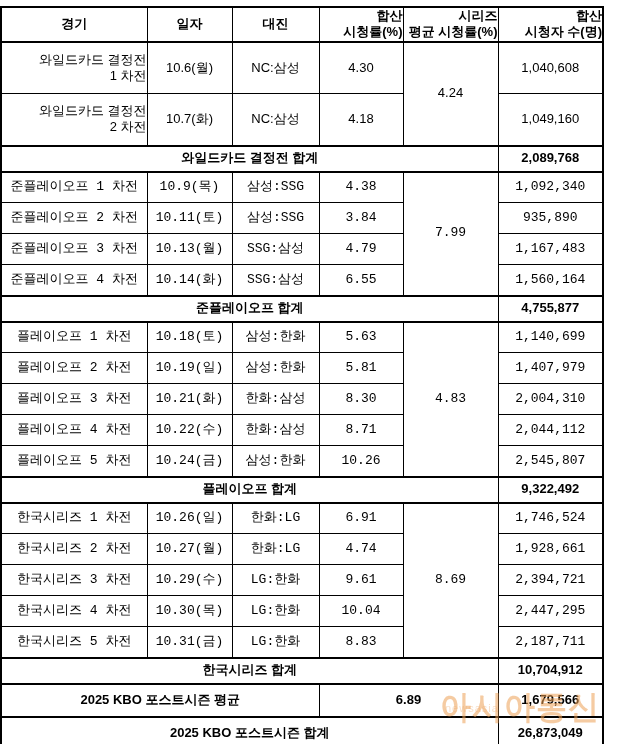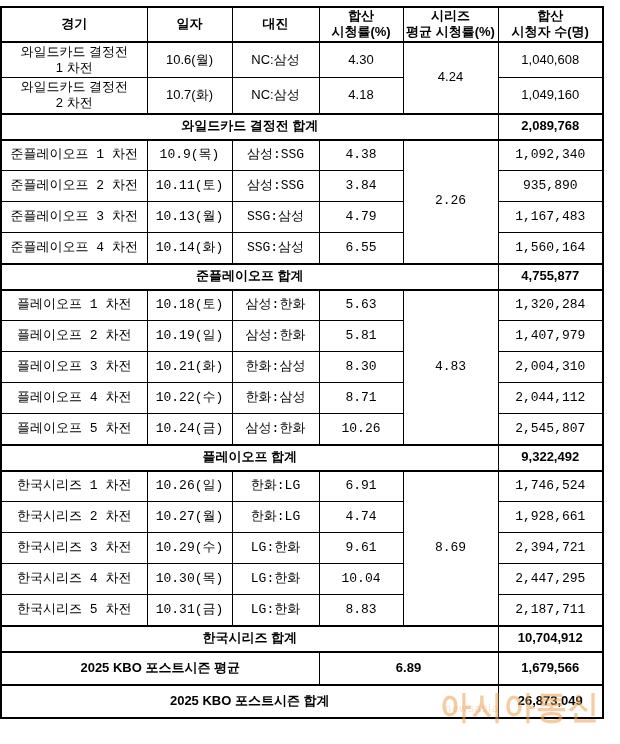--- a/index.html
+++ b/index.html
@@ -28,21 +28,21 @@
     border: 1px solid #000;
     padding: 0;
     font-size: 13px;
     color: #000;
     text-align: center;
     vertical-align: middle;
     line-height: 1.25;
     overflow: hidden;
   }
   tr.r-hdr  { height: 30px; }
-  tr.r-tall { height: 36px; }
+  tr.r-tall { height: 52px; }
   tr.r-std  { height: 31px; font-family: Liberation Mono, monospace; }
   tr.r-tot  { height: 26px; padding-left: 36px; }
   tr.r-sum  { height: 33px; }
   tr.r-hdr td {
     font-weight: bold;
     border-bottom: 2px solid #000;
   }
   tr.r-tot td {
     font-weight: bold;
     border-top: 2px solid #000;
@@ -50,21 +50,21 @@
   }
   tr.r-sum td {
     font-weight: bold;
     border-top: 2px solid #000;
     border-bottom: 2px solid #000;
   }
   td.viewers {
     text-align: right;
     padding-right: 8px;
   }
-  td.game div, td.hdr2 div { margin: 0; }
+  td.game div, td.hdr2 div { margin: 0; text-align: right; }
   .watermark {
     position: absolute;
     left: 440px;
     top: 686px;
     width: 185px;
     height: 56px;
     pointer-events: none;
     z-index: 5;
   }
   .wm-main {
@@ -144,21 +144,21 @@
   <tr class="r-tot">
     <td colspan="5">와일드카드 결정전 합계</td>
     <td class="viewers">2,089,768</td>
   </tr>
 
   <tr class="r-std">
     <td>준플레이오프 1 차전</td>
     <td>10.9(목)</td>
     <td>삼성:SSG</td>
     <td>4.38</td>
-    <td rowspan="4">2.26</td>
+    <td rowspan="4">7.99</td>
     <td class="viewers">1,092,340</td>
   </tr>
   <tr class="r-std">
     <td>준플레이오프 2 차전</td>
     <td>10.11(토)</td>
     <td>삼성:SSG</td>
     <td>3.84</td>
     <td class="viewers">935,890</td>
   </tr>
   <tr class="r-std">
@@ -179,21 +179,21 @@
     <td colspan="5">준플레이오프 합계</td>
     <td class="viewers">4,755,877</td>
   </tr>
 
   <tr class="r-std">
     <td>플레이오프 1 차전</td>
     <td>10.18(토)</td>
     <td>삼성:한화</td>
     <td>5.63</td>
     <td rowspan="5">4.83</td>
-    <td class="viewers">1,320,284</td>
+    <td class="viewers">1,140,699</td>
   </tr>
   <tr class="r-std">
     <td>플레이오프 2 차전</td>
     <td>10.19(일)</td>
     <td>삼성:한화</td>
     <td>5.81</td>
     <td class="viewers">1,407,979</td>
   </tr>
   <tr class="r-std">
     <td>플레이오프 3 차전</td>

